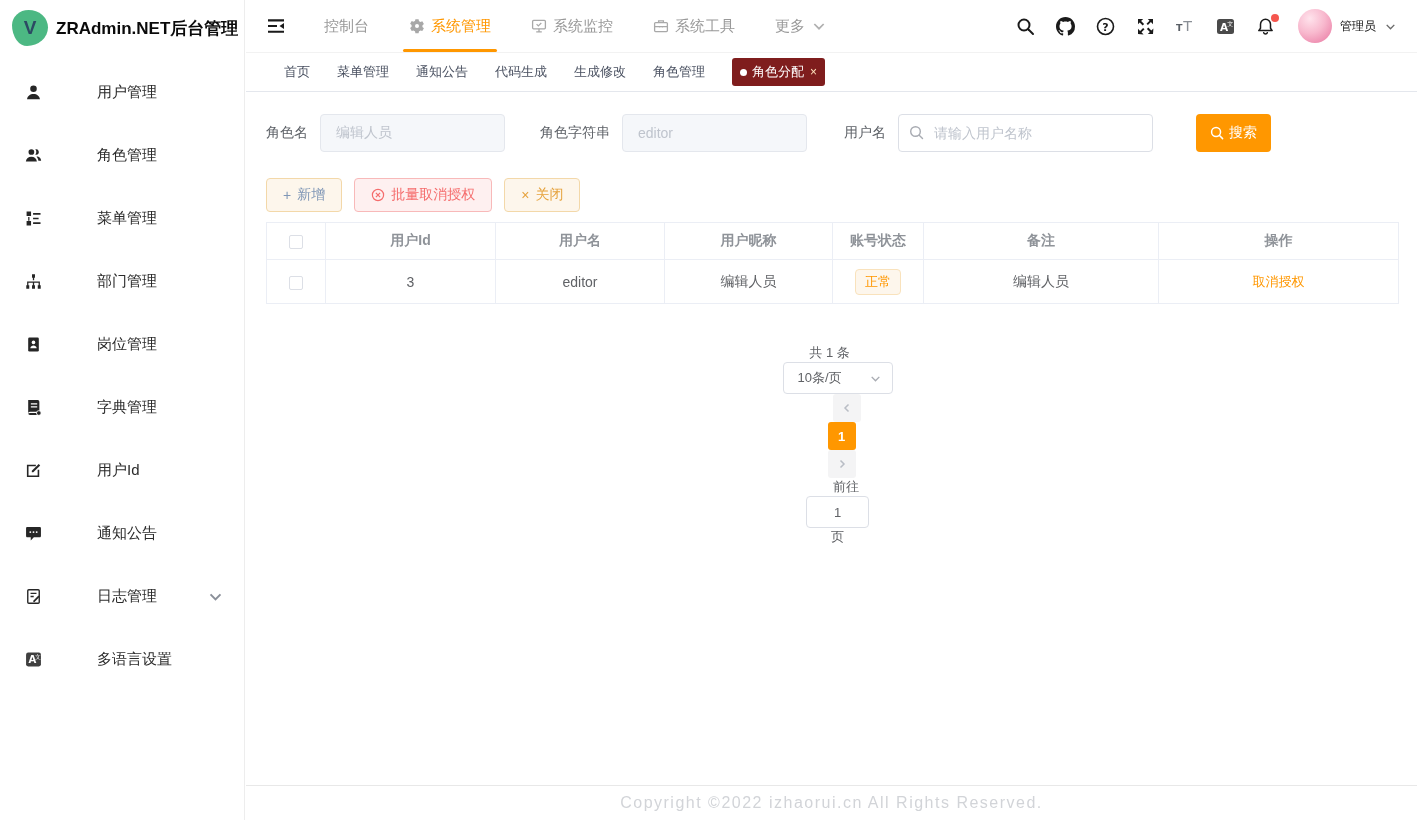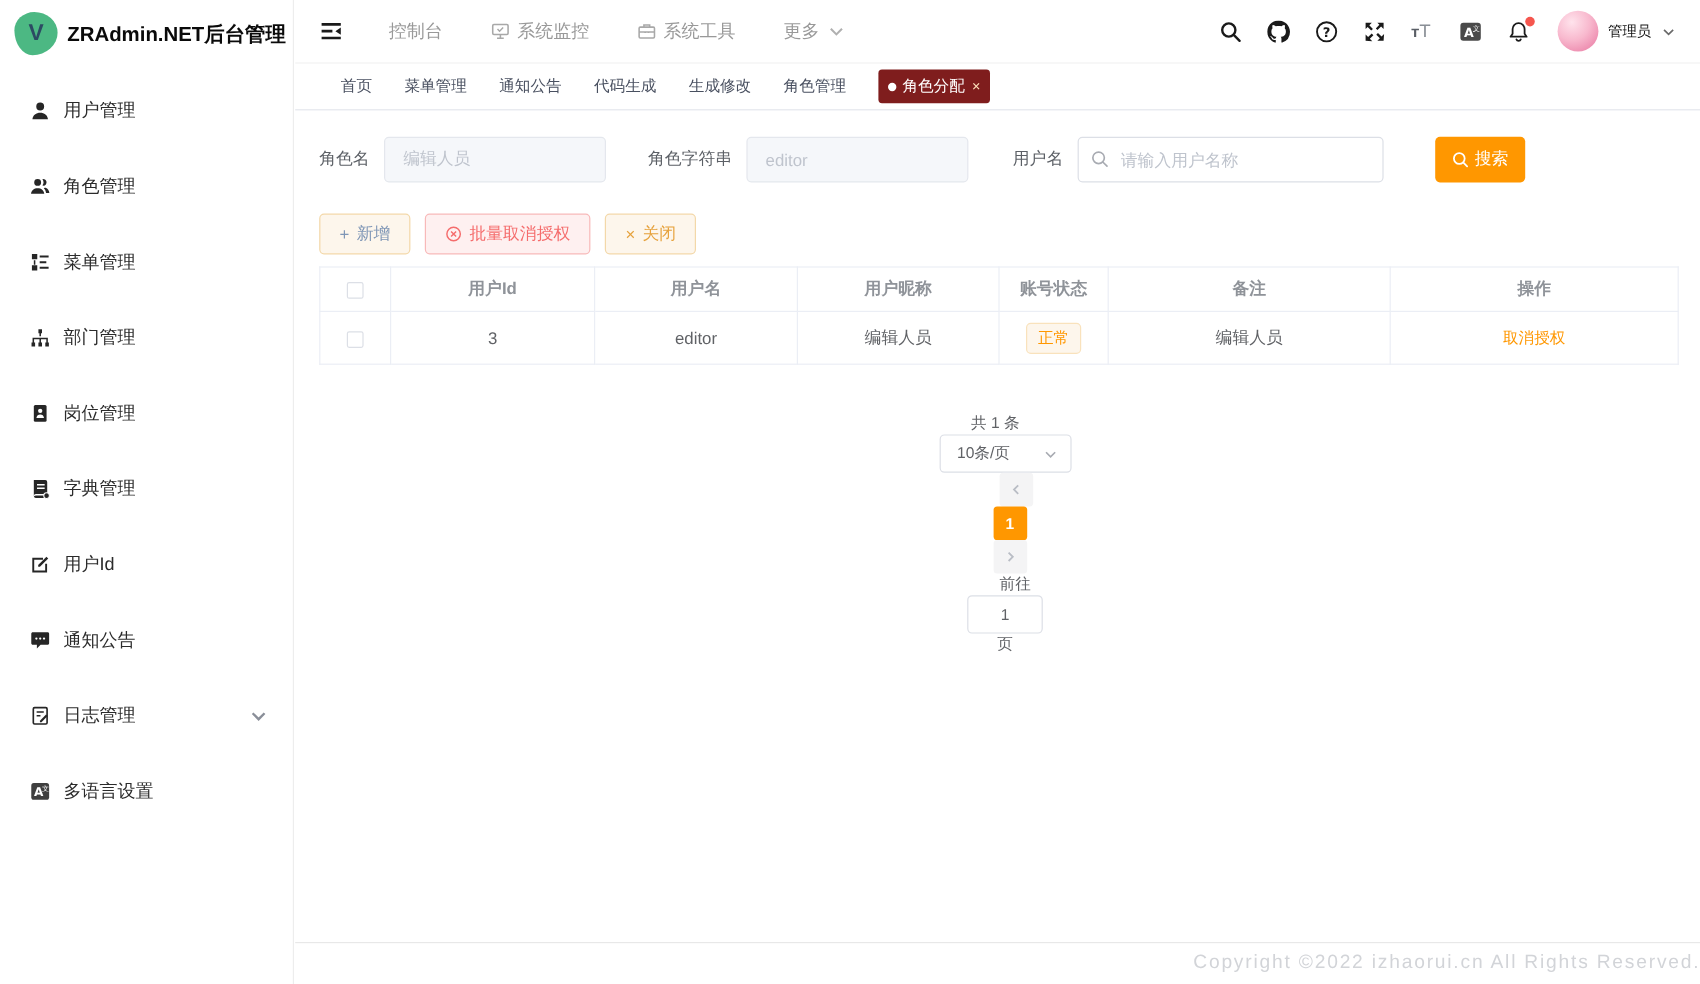--- a/index.html
+++ b/index.html
@@ -11,21 +11,21 @@
   .sidebar { position:absolute; left:0; top:0; bottom:0; width:245px; background:#fff;
     border-right:1px solid #ededed; z-index:5; }
   .logo-row { height:56px; display:flex; align-items:center; padding-left:12px; }
   .logo-blob { width:36px; height:36px; background:#4cb883;
     border-radius:46% 54% 58% 42% / 42% 48% 52% 58%;
     display:flex; align-items:center; justify-content:center;
     color:#2c4a63; font-weight:bold; font-size:19px; }
   .logo-title { margin-left:8px; font-size:17px; font-weight:bold; color:#0a0a0a; white-space:nowrap; }
   .menu { padding-top:5px; }
   .menu-item { height:63px; display:flex; align-items:center; padding:0 20px 0 25px;
-    font-size:15px; color:#2b2b2b; cursor:pointer; position:relative; }
+    font-size:15px; color:#2b2b2b; cursor:pointer; position:relative;gap:44px; }
   .menu-item .mi-icon { width:17px; height:17px; margin-right:11px; flex:none; display:flex; }
   .menu-item svg { width:17px; height:17px; }
   .menu-item .chev { margin-left:auto; display:flex; }
 
   
   .main { position:absolute; left:246px; top:0; right:0; bottom:0; background:#fff; }
 
   
   .navbar { height:53px; display:flex; align-items:center; border-bottom:1px solid #f2f2f2; }
   .collapse-btn { padding:0 18px 0 20px; display:flex; align-items:center; cursor:pointer; }
@@ -101,21 +101,21 @@
     align-items:center; justify-content:center; cursor:pointer; }
   .pg-btn.prev { margin-left:18px; } .pg-btn.next { margin-left:8px; }
   .pg-page { width:28px; height:28px; border-radius:3px; background:#ff9700; color:#fff;
     font-weight:bold; display:flex; align-items:center; justify-content:center; margin-left:8px;
     cursor:pointer; }
   .pg-goto { margin-left:17px; } 
   .pg-input { width:63px; height:32px; border:1px solid #dcdfe6; border-radius:4px;
     text-align:center; font-size:13px; color:#606266; margin:0 10px; outline:none; }
 
   .footer { position:absolute; left:0; right:0; bottom:0; height:35px;
-    border-top:1px solid #e8e8e8; display:flex; align-items:center; justify-content:flex-end; }
+    border-top:1px solid #e8e8e8; display:flex; align-items:center; justify-content:center; }
   .footer-text { color:#d2d4d8; font-size:16px; letter-spacing:1.5px; }
 </style>
 </head>
 <body>
 
 <div class="page">
 
   <div class="sidebar">
     <div class="logo-row">
       <div class="logo-blob">
@@ -240,20 +240,28 @@
 
     <div class="navbar">
       <div class="collapse-btn">
         <svg width="20" height="20" viewBox="0 0 16 16" fill="#1a1a1a">
             <path d="M1.6 2.6h12.8v1.7H1.6zM1.6 7.1h7.2v1.7H1.6zM1.6 11.7h12.8v1.7H1.6zM14.4 5.6v4.8L10.8 8z"></path>
           </svg>
       </div>
       <div class="nav-items">
         <div class="nav-item">
           <span>控制台</span>
+        </div>
+        <div class="nav-item active">
+          <svg viewBox="0 0 16 16">
+              <path fill="#a8a8a8" d="M6.4 1.2h3.2l.4 2a5.2 5.2 0 0 1 1.4.8l1.9-.7 1.6 2.8-1.5 1.3a5.4 5.4 0 0 1 0 1.6l1.5 1.3-1.6 2.8-1.9-.7a5.2 5.2 0 0 1-1.4.8l-.4 2H6.4l-.4-2a5.2 5.2 0 0 1-1.4-.8l-1.9.7L1.1 10l1.5-1.3a5.4 5.4 0 0 1 0-1.6L1.1 5.8l1.6-2.8 1.9.7a5.2 5.2 0 0 1 1.4-.8z"></path>
+              <circle cx="8" cy="8" r="2" fill="#fff"></circle>
+            </svg>
+          <span>系统管理</span>
+          <span class="underline"></span>
         </div>
         <div class="nav-item">
           <svg viewBox="0 0 16 16" fill="none" stroke="#a8a8a8" stroke-width="1.3">
               <rect x="1.6" y="2.4" width="12.8" height="8.4" rx="1"></rect>
               <path d="M8 10.8v2.4M5.2 13.8h5.6"></path>
               <path d="M5.6 6.2 7.3 8l3-3" stroke-width="1.2"></path>
             </svg>
           <span>系统监控</span>
         </div>
         <div class="nav-item">

